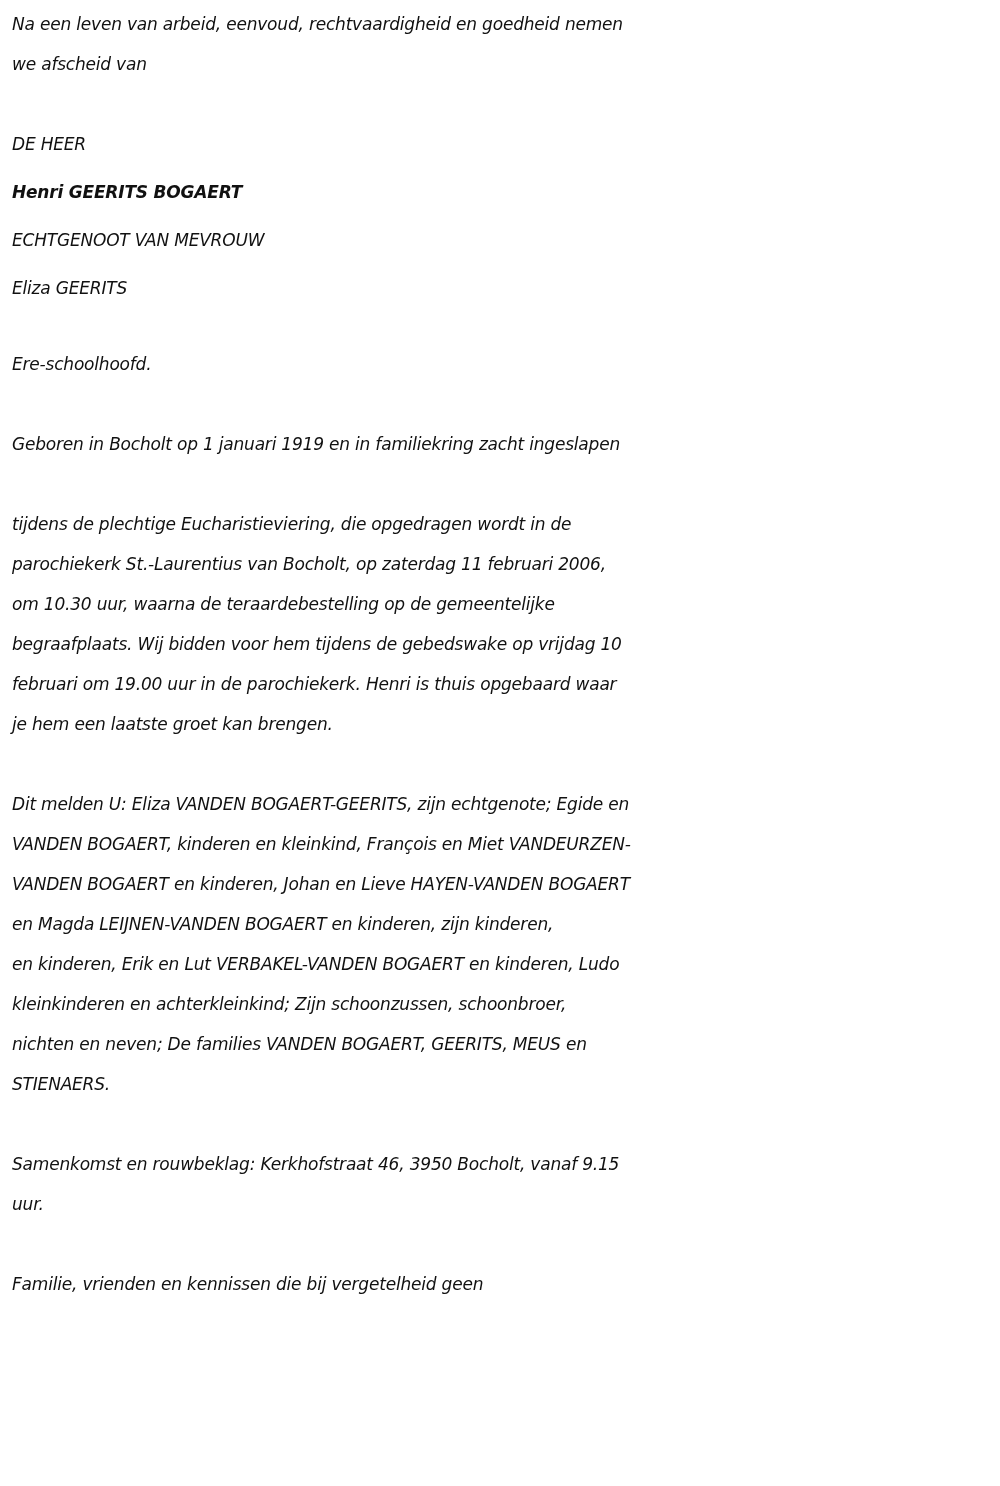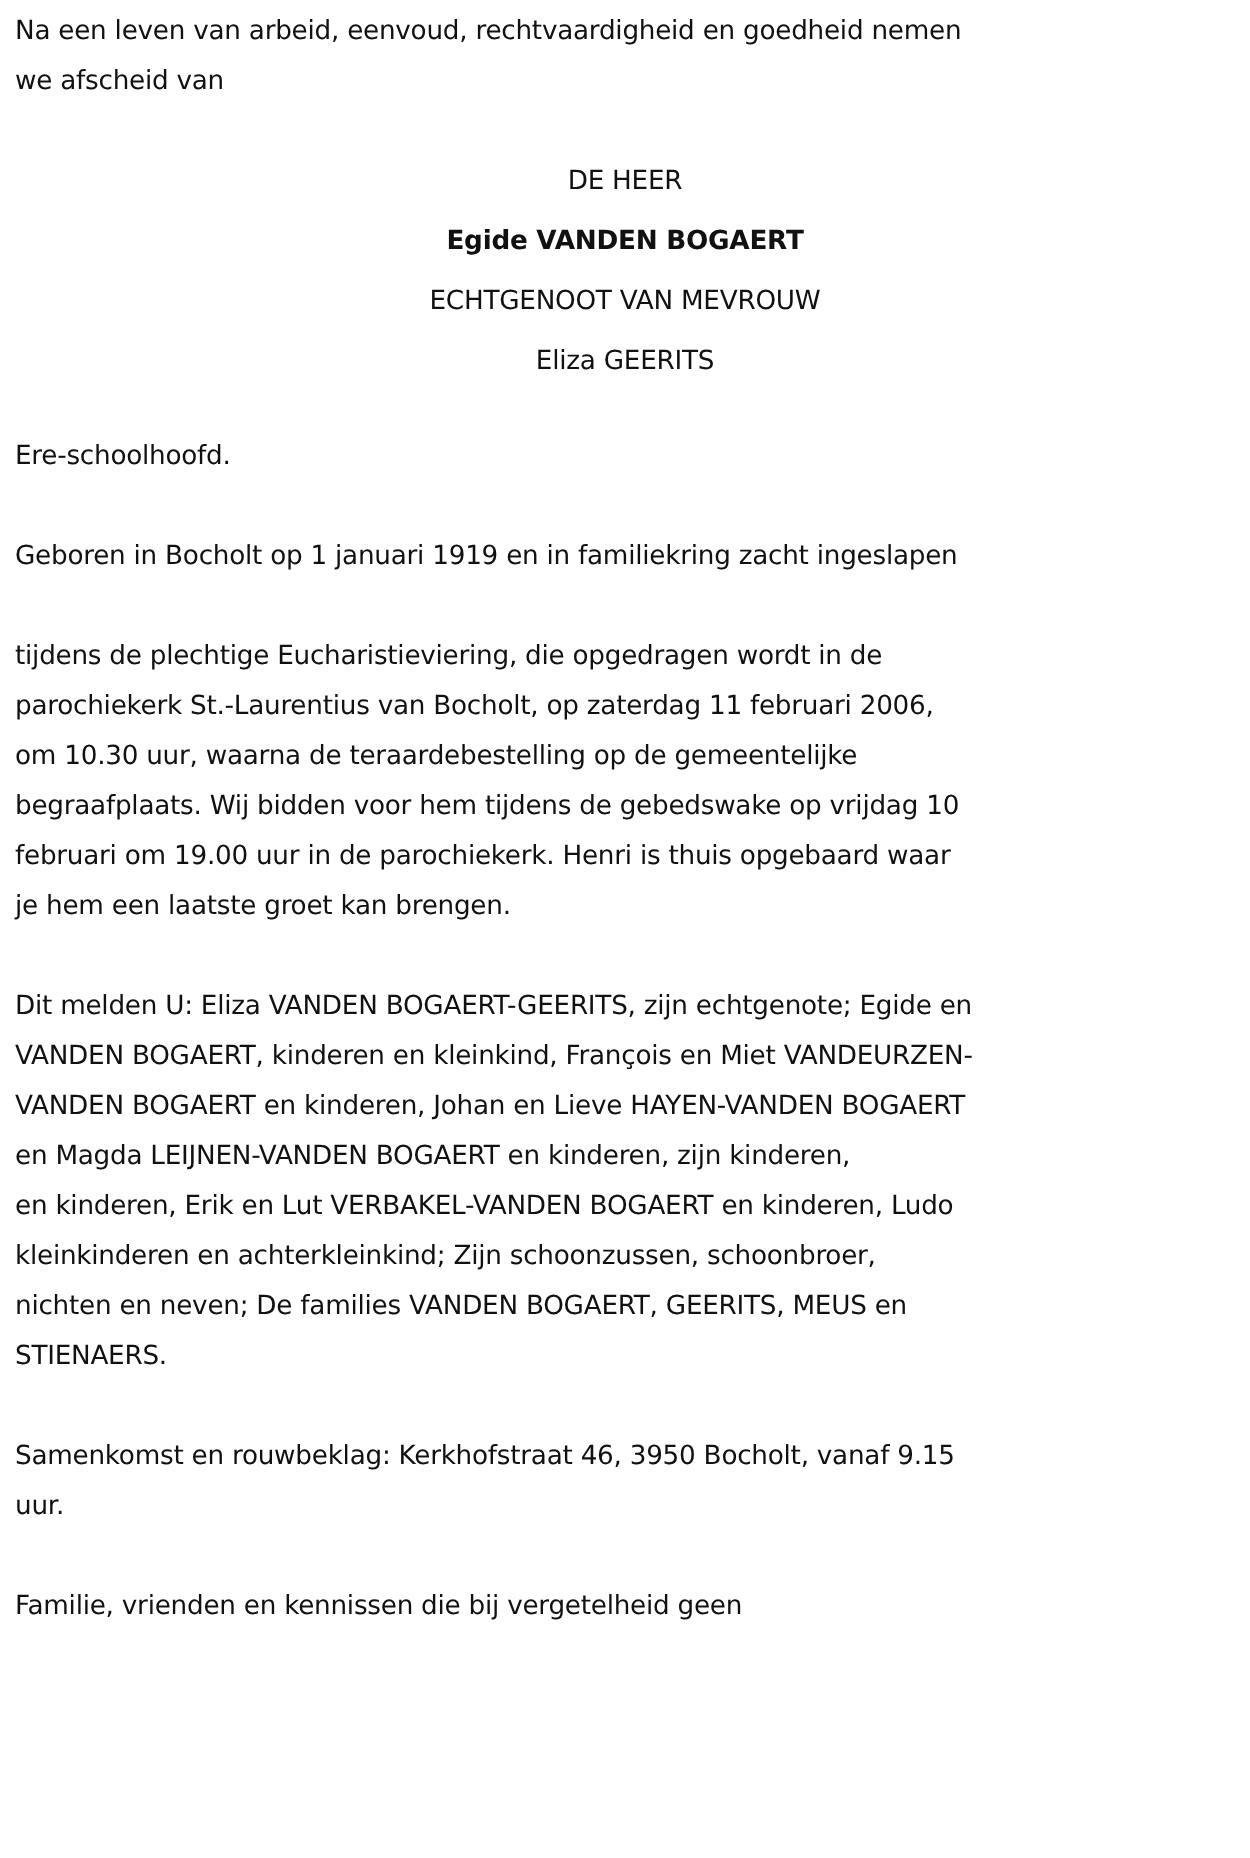--- a/index.html
+++ b/index.html
@@ -9,57 +9,57 @@
     }
     body {
       width: 1000px;
       height: 1486px;
       overflow: hidden;
       font-family: "DejaVu Sans", sans-serif;
       color: #111111;
     }
     .doc {
       padding: 4px 12px 0 12px;
-      font-size: 21px;
+      font-size: 17px;
       line-height: 40px;
       letter-spacing: -0.2px;
+      font-style: italic;
     }
     .doc p {
       margin: 0 0 40px 0;
       white-space: normal;
     }
     .line {
       display: block;
       white-space: nowrap;
     }
     .heading-block p {
       margin: 0;
       line-height: 48px;
-      text-align: center;
     }
     .heading-block {
       margin: -4px 0 32px 0;
     }
     .bold {
       font-weight: bold;
     }
   </style>
 </head>
 <body>
 
 <div class="doc">
 
   <p>
     <span class="line">Na een leven van arbeid, eenvoud, rechtvaardigheid en goedheid nemen</span>
     <span class="line">we afscheid van</span>
   </p>
 
   <div class="heading-block">
     <p>DE HEER</p>
-    <p class="bold">Egide VANDEN BOGAERT</p>
+    <p class="bold">Henri GEERITS BOGAERT</p>
     <p>ECHTGENOOT VAN MEVROUW</p>
     <p>Eliza GEERITS</p>
   </div>
 
   <p>
     <span class="line">Ere-schoolhoofd.</span>
   </p>
 
   <p>
     <span class="line">Geboren in Bocholt op 1 januari 1919 en in familiekring zacht ingeslapen</span>

